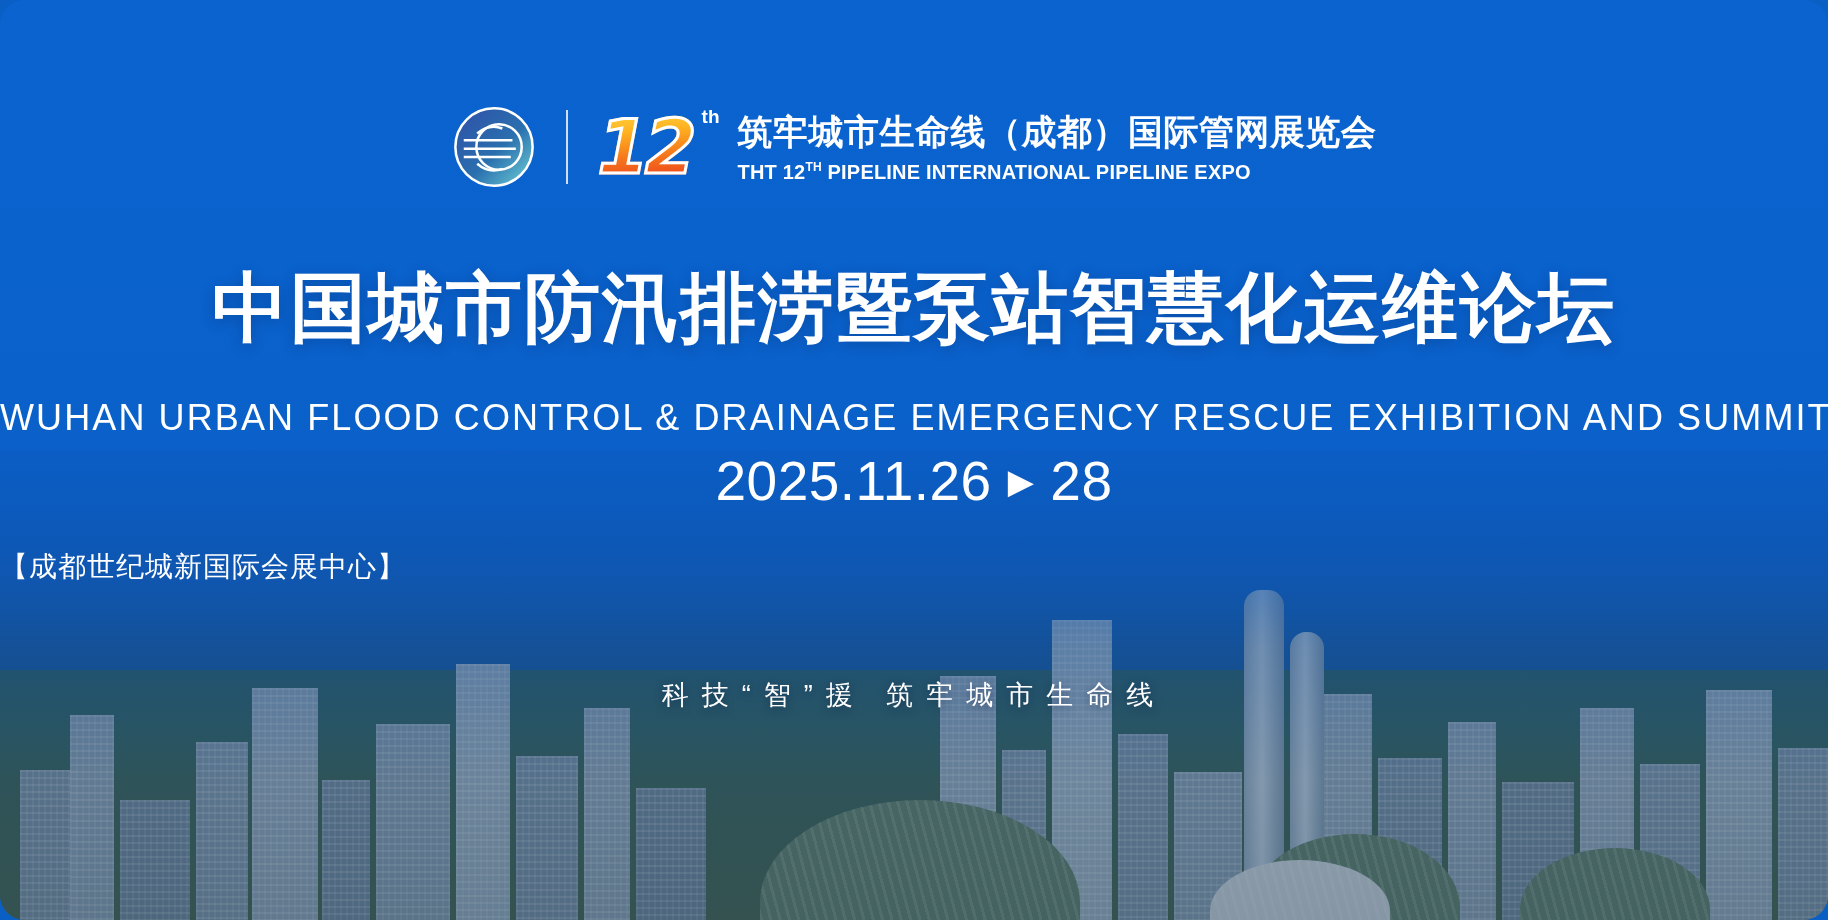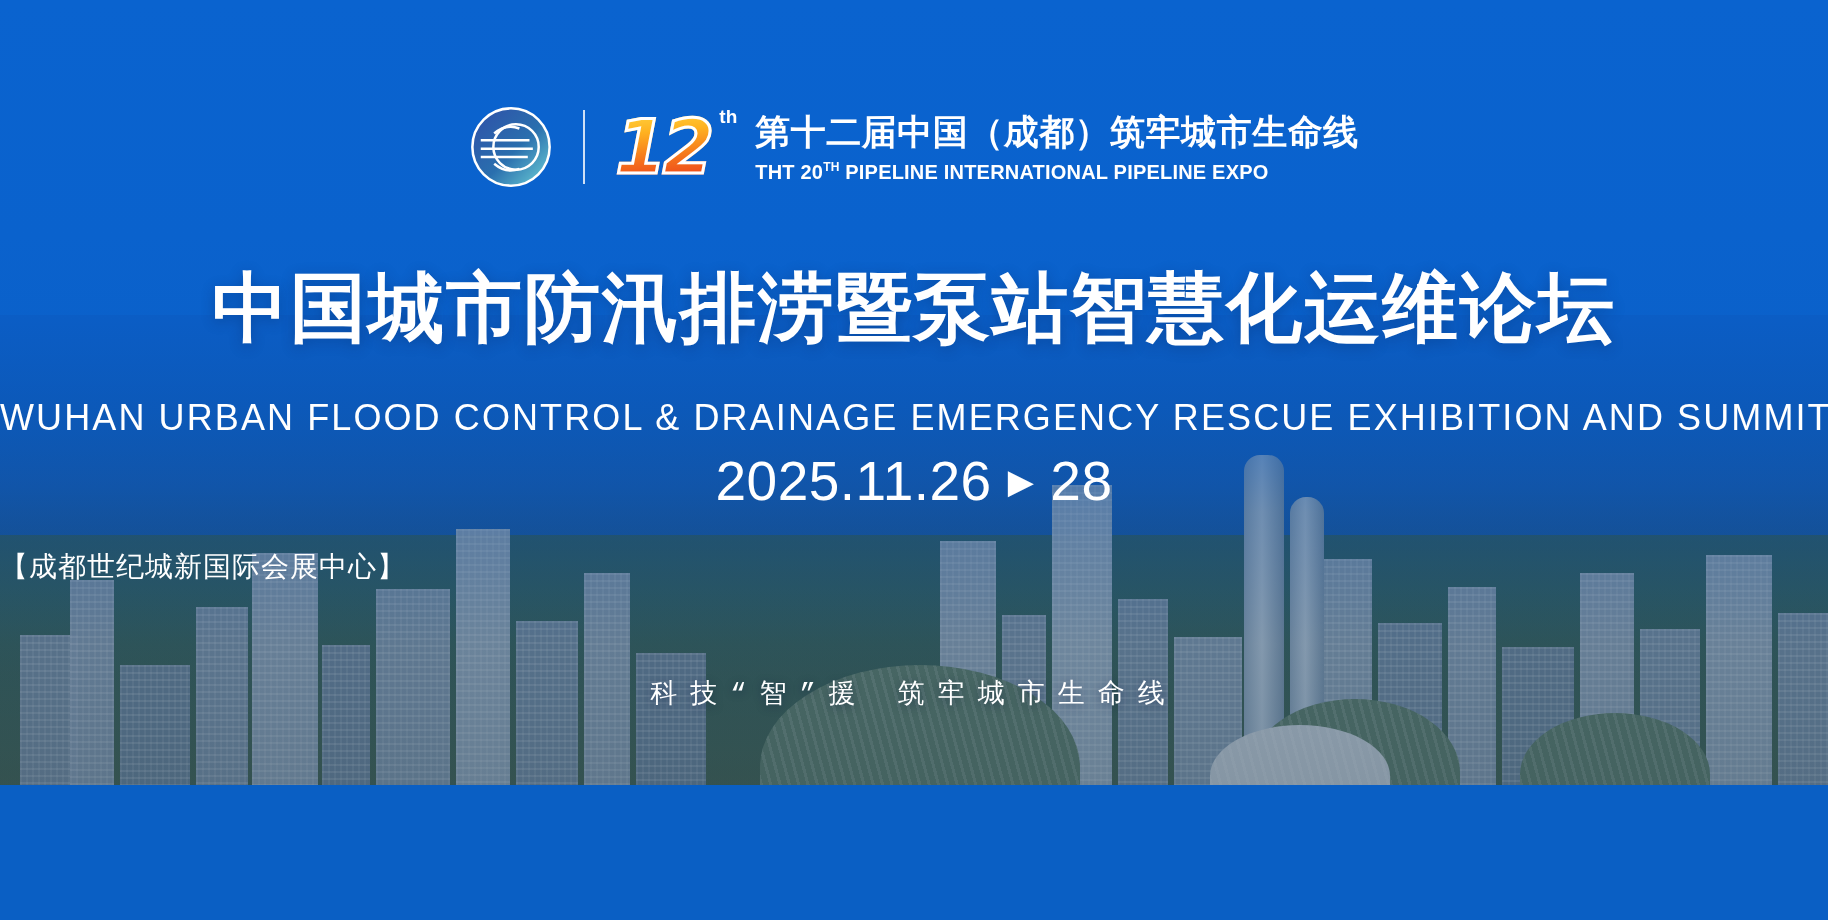--- a/index.html
+++ b/index.html
@@ -6,23 +6,24 @@
   html, body { width:1828px; height:920px; overflow:hidden; }
   body {
     font-family:"Liberation Sans", sans-serif;
     background:#0a5fc4;
     position:relative;
   }
 
   
   .poster {
     position:absolute; inset:0;
-    width:1828px; height:785px;
+    width:1828px; height:920px;
     overflow:hidden;
     background:linear-gradient(180deg,#0a63cf 0%, #0a62cd 30%, #0b60c8 52%, #0f5cbd 62%, #13559f 72%, #1a4f84 82%, #24507e 92%, #2a5178 100%);
+    border-radius:25px;
   }
 
   
   .city {
     position:absolute; left:0; right:0; bottom:0; height:470px;
     overflow:hidden;
   }
   .city .ground{
     position:absolute; left:0; right:0; bottom:0; height:250px;
     background:linear-gradient(180deg,#2d5a55 0%, #35604f 25%, #3d5f46 55%, #46603f 100%);
@@ -127,21 +128,20 @@
     font-size:28px; color:#ffffff; font-weight:400;
     letter-spacing:1px; line-height:38px; white-space:nowrap;
   }
 
   
   .tagline{
     position:absolute; top:676px; left:0; right:0; text-align:center;
     font-size:27px; color:#ffffff; font-weight:400;
     letter-spacing:13px; line-height:38px; white-space:nowrap;
     text-shadow:0 2px 10px rgba(0,20,60,.45);
-    font-family:Liberation Mono, monospace;
   }
 </style>
 </head>
 <body>
 
 <div class="poster">
 
   <div class="city">
     <div class="ground"></div>
 
@@ -203,22 +203,22 @@
       </svg>
 
       <div class="divider"></div>
 
       <div class="twelve">
         <span class="num">12</span>
         <span class="th">th</span>
       </div>
 
       <div class="logo-text">
-        <div class="logo-cn">第十二届中国（成都）筑牢城市生命线</div>
-        <div class="logo-en"><span>THT 20</span><sup>TH</sup><span> PIPELINE INTERNATIONAL PIPELINE EXPO</span></div>
+        <div class="logo-cn">筑牢城市生命线（成都）国际管网展览会</div>
+        <div class="logo-en"><span>THT 12</span><sup>TH</sup><span> PIPELINE INTERNATIONAL PIPELINE EXPO</span></div>
       </div>
     </div>
 
     <div class="headline">中国城市防汛排涝暨泵站智慧化运维论坛</div>
     <div class="subhead">WUHAN URBAN FLOOD CONTROL &amp; DRAINAGE EMERGENCY RESCUE EXHIBITION AND SUMMIT</div>
 
     <div class="date-main"><span>2025.11.26</span><span class="arrow">▶</span><span>28</span></div>
     <div class="venue">【成都世纪城新国际会展中心】</div>
 
     <div class="tagline">科技“智”援 筑牢城市生命线</div>

